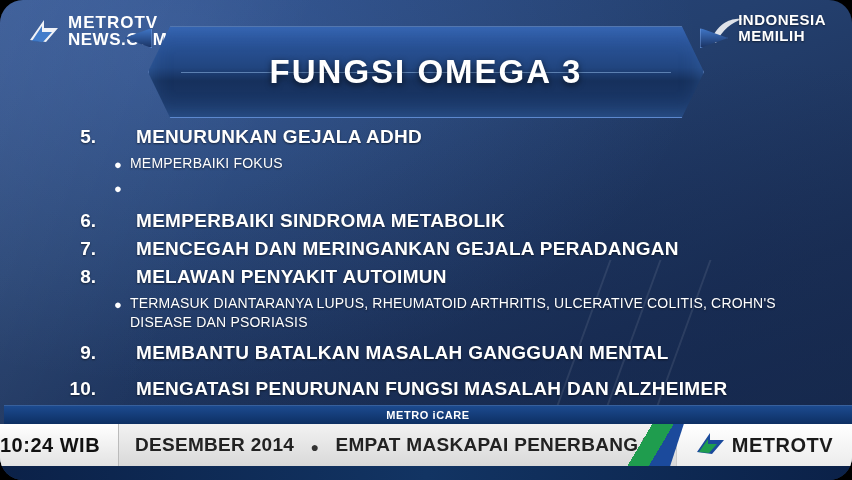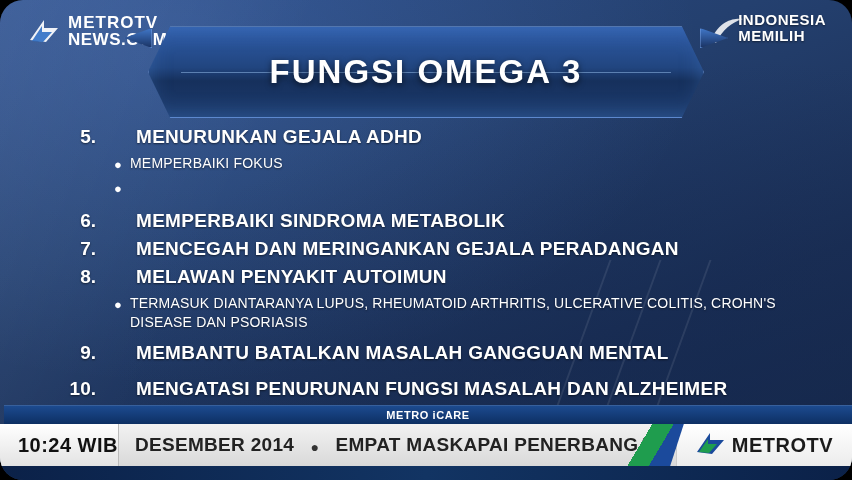--- a/index.html
+++ b/index.html
@@ -223,21 +223,21 @@
     height: 42px;
     background: linear-gradient(180deg, #f2f2f2 0%, #d9d9d9 100%);
     display: flex;
     align-items: center;
   }
   .clock {
     width: 118px;
     height: 100%;
     display: flex;
     align-items: center;
-    justify-content: flex-end;
+    justify-content: flex-start;
     background: linear-gradient(180deg, #ffffff, #e3e3e3);
     border-right: 1px solid #bbb;
   }
   .clock span {
     font-size: 20px;
     font-weight: bold;
     color: #111;
     letter-spacing: 0.5px;
   }
   .ticker-text {

